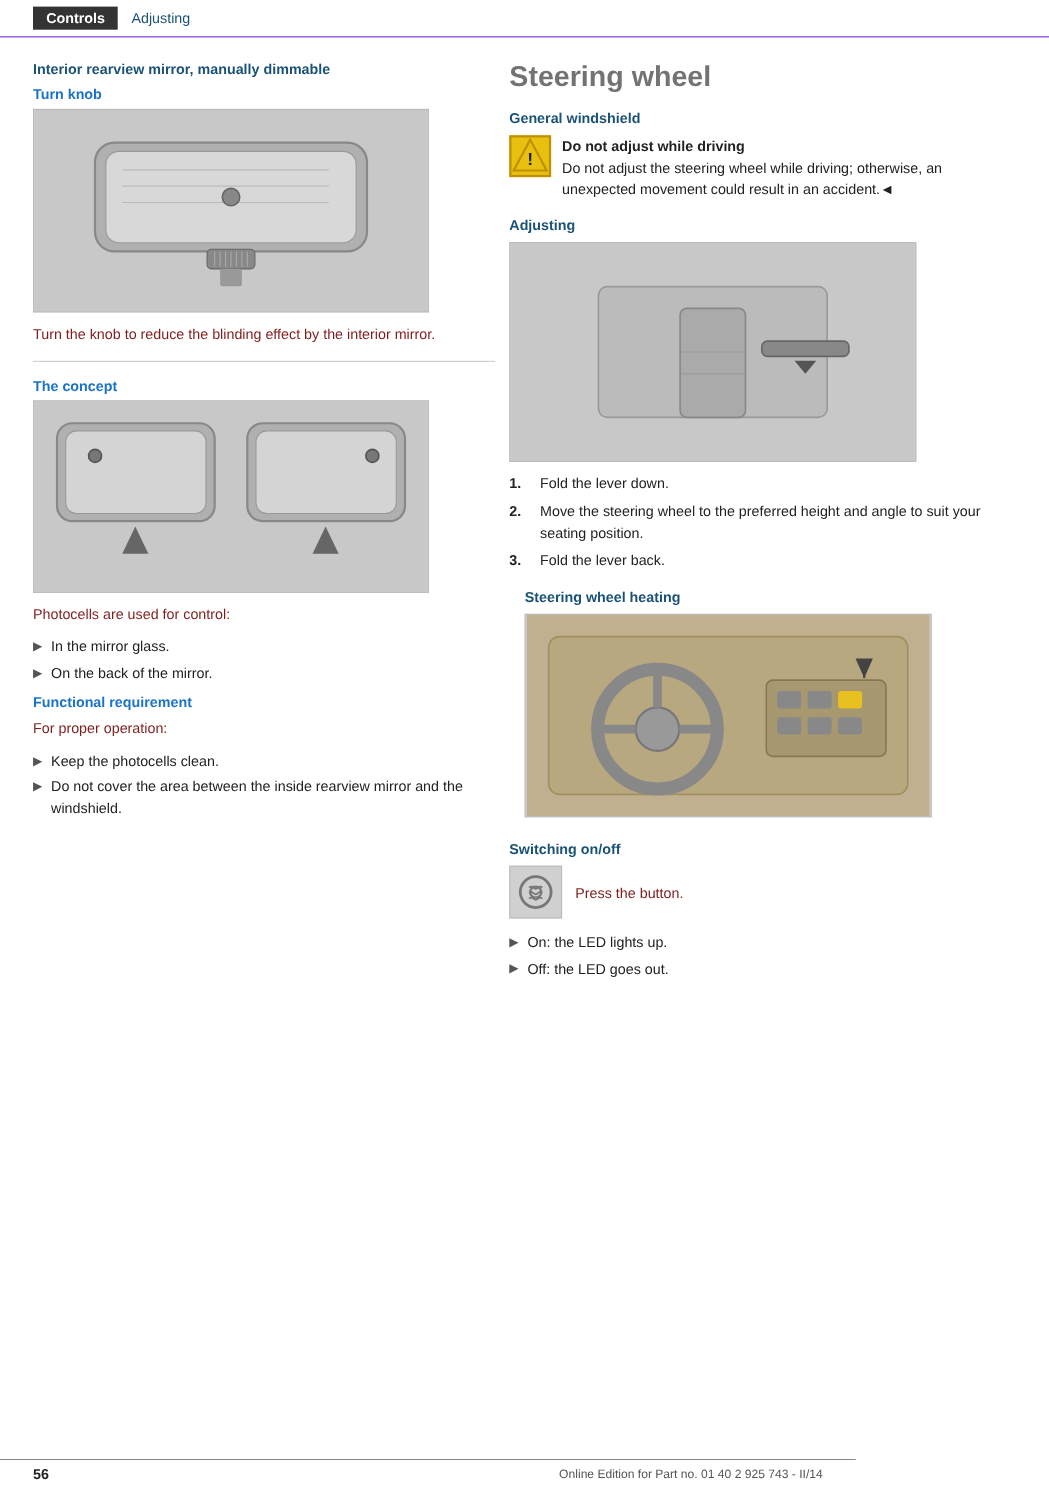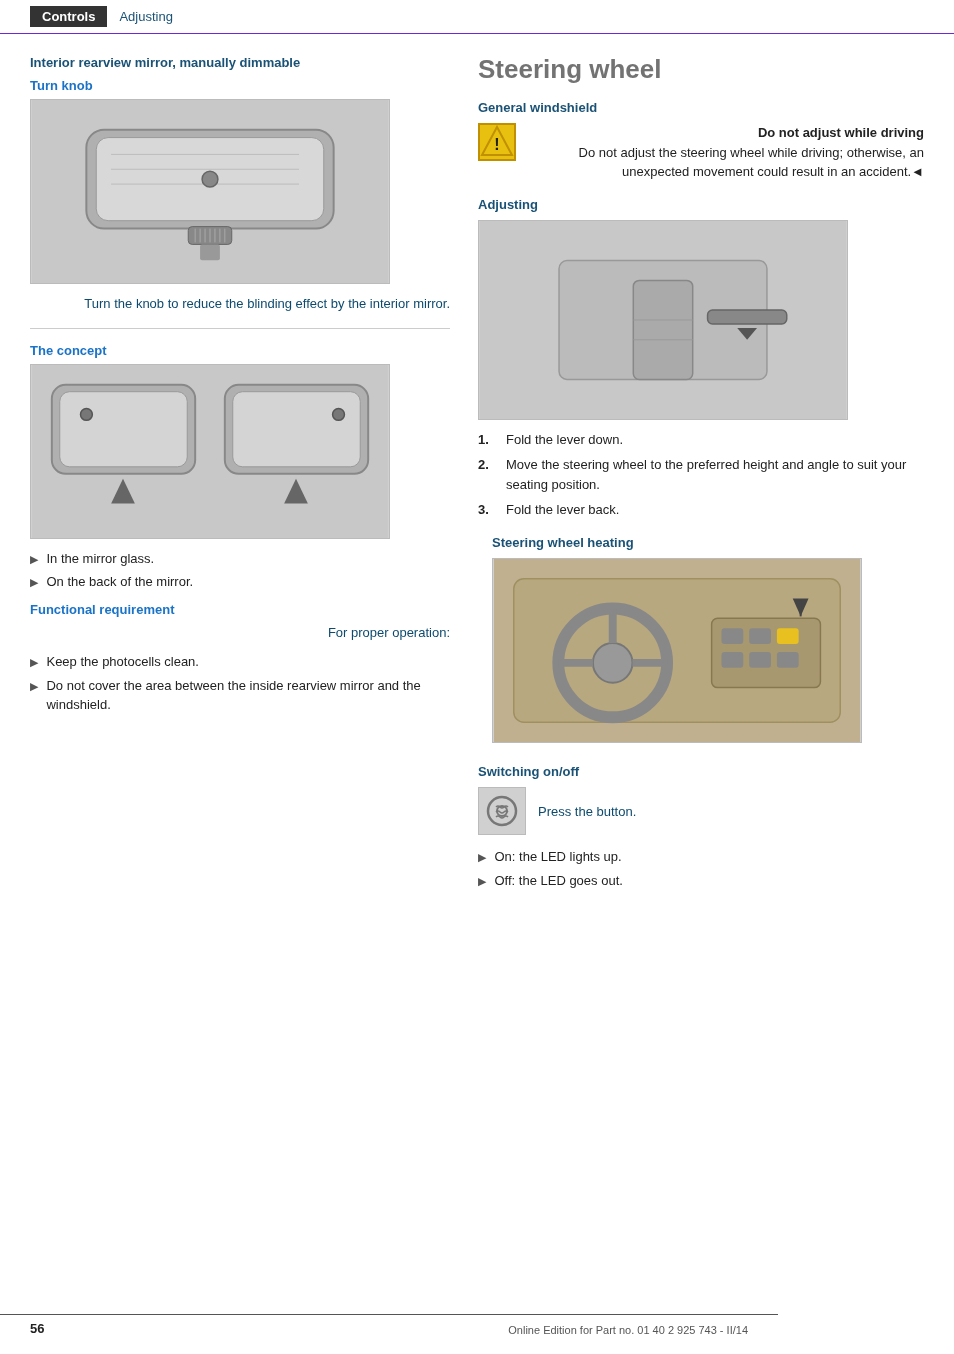--- a/index.html
+++ b/index.html
@@ -31,21 +31,21 @@
       color: #1a5276;
       font-size: 13px;
       padding: 3px 12px;
       font-weight: normal;
     }
 
     
     .main-content {
       display: flex;
       padding: 20px 30px;
-      gap: 28px;
+      gap: 13px;
     }
 
     
     .left-col {
       width: 420px;
       flex-shrink: 0;
     }
 
     
     .right-col {
@@ -129,22 +129,21 @@
       font-size: 18px;
       font-weight: bold;
       color: #222;
     }
 
     
     .body-text {
       font-size: 13px;
       line-height: 1.5;
       margin-bottom: 10px;
-      color: #0c4a6e;
-      text-align: right;
+      color: #7f1d1d;
     }
 
     
     .bullet-list {
       list-style: none;
       padding: 0;
       margin-bottom: 10px;
     }
     .bullet-list li {
       display: flex;
@@ -184,21 +183,20 @@
     
     .warning-block {
       display: flex;
       align-items: flex-start;
       gap: 10px;
       margin-bottom: 14px;
     }
     .warning-text {
       font-size: 13px;
       line-height: 1.5;
-      text-align: right;
     }
     .warning-title {
       font-weight: bold;
       font-size: 13px;
     }
 
     
     .switch-block {
       display: flex;
       align-items: center;
@@ -211,25 +209,25 @@
       border: none;
       border-top: 1px solid #ccc;
       margin: 14px 0;
     }
 
     
     .footer {
       border-top: 1px solid #555;
       display: flex;
       justify-content: space-between;
-      align-items: flex-end;
+      align-items: center;
       padding: 6px 30px;
       margin-top: auto;
       position: fixed;
-      bottom: 12px;
+      bottom: 0;
       width: 778px;
       background: #fff;
     }
     .footer-page {
       font-size: 13px;
       font-weight: bold;
     }
     .footer-text {
       font-size: 11px;
       color: #555;
@@ -312,20 +310,21 @@
 
             <rect x="195" y="20" width="145" height="90" rx="14" fill="#b0b0b0" stroke="#888" stroke-width="2"></rect>
             <rect x="203" y="27" width="129" height="76" rx="10" fill="#d4d4d4" stroke="#999" stroke-width="1"></rect>
 
             <circle cx="310" cy="50" r="6" fill="#777" stroke="#555" stroke-width="1.5"></circle>
 
             <polygon points="267,115 255,140 279,140" fill="#666"></polygon>
           </svg>
         </div>
 
+        <p class="body-text">Photocells are used for control:</p>
         <ul class="bullet-list">
           <li>
             <span class="bullet-arrow">▶</span>
             <span>In the mirror glass.</span>
           </li>
           <li>
             <span class="bullet-arrow">▶</span>
             <span>On the back of the mirror.</span>
           </li>
         </ul>

